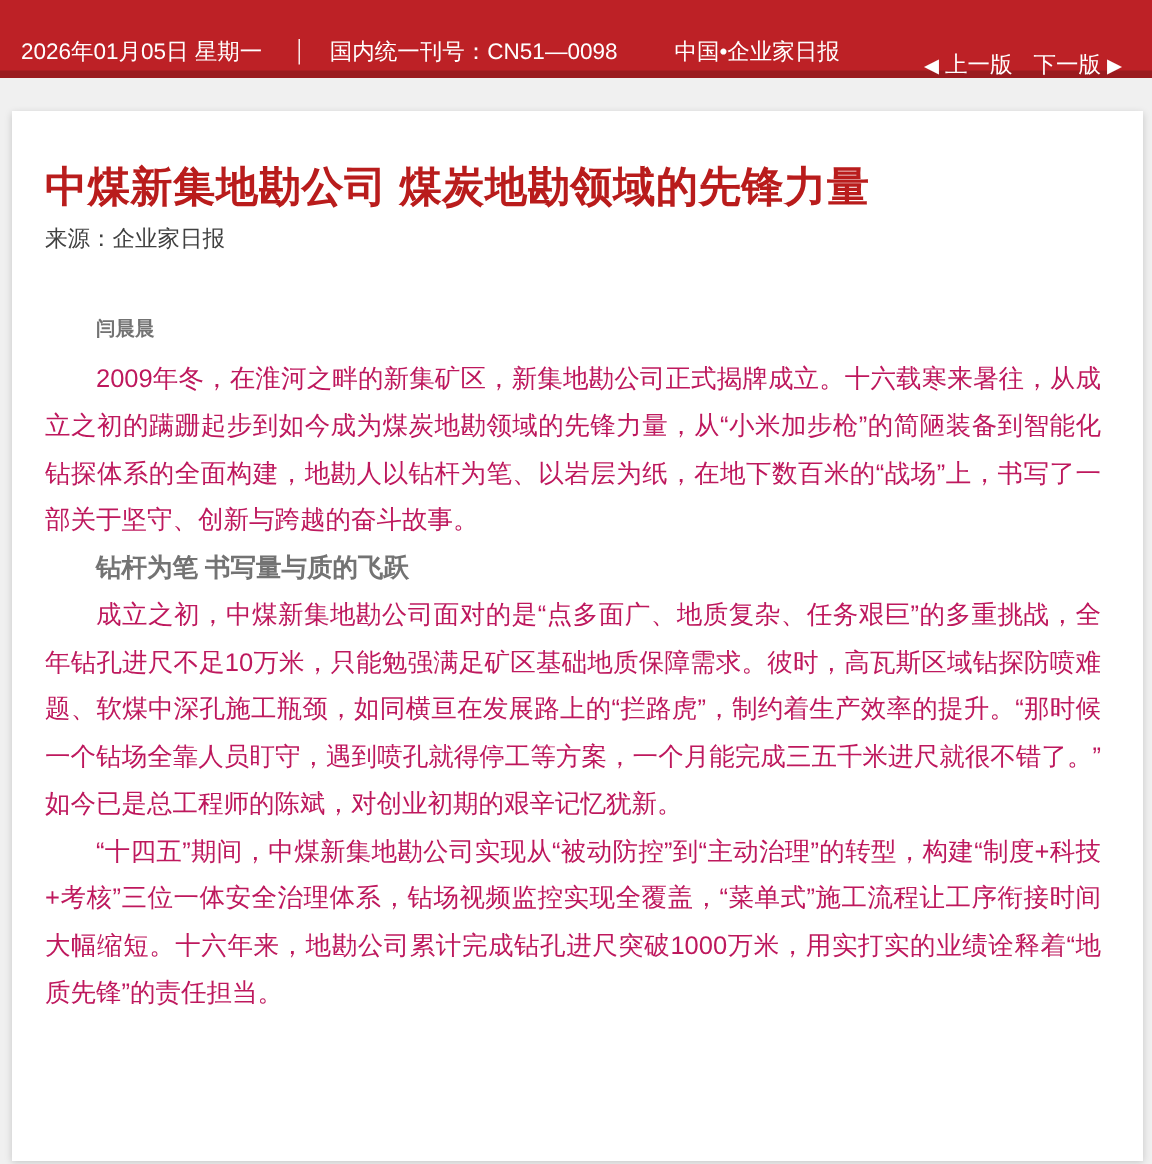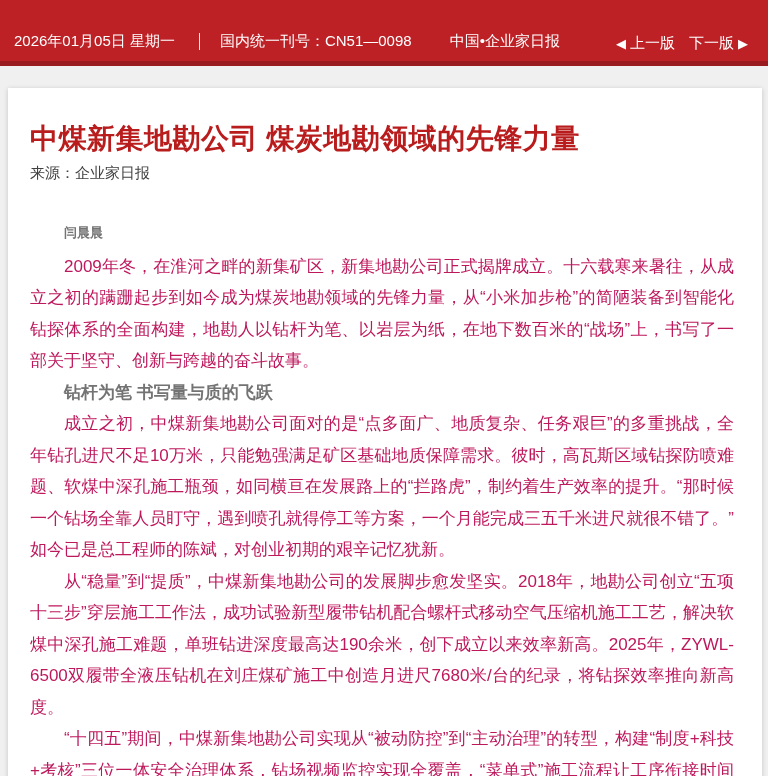--- a/index.html
+++ b/index.html
@@ -8,21 +8,21 @@
     font-family: "Liberation Sans", "DejaVu Sans", sans-serif;
   }
   body {
     background: #f0f0f0;
     height: 776px;
     overflow: hidden;
   }
 
   
   .topbar {
-    height: 66px;
+    height: 52px;
     background: #bd2126;
     border-bottom: 5px solid #9a1b1f;
     display: flex;
     align-items: center;
     padding: 22px 16px 0 14px;
     color: #ffffff;
     font-size: 15px;
     position: relative;
   }
   .topbar .left-group {
@@ -131,17 +131,16 @@
 <div class="card">
   <h1 class="article-title">中煤新集地勘公司 煤炭地勘领域的先锋力量</h1>
   <div class="article-source">来源：企业家日报</div>
 
   <div class="article-body">
     <div class="author-byline">闫晨晨</div>
     <div>
         <p class="para">2009年冬，在淮河之畔的新集矿区，新集地勘公司正式揭牌成立。十六载寒来暑往，从成立之初的蹒跚起步到如今成为煤炭地勘领域的先锋力量，从“小米加步枪”的简陋装备到智能化钻探体系的全面构建，地勘人以钻杆为笔、以岩层为纸，在地下数百米的“战场”上，书写了一部关于坚守、创新与跨越的奋斗故事。</p>
         <h2 class="section-heading">钻杆为笔 书写量与质的飞跃</h2>
         <p class="para">成立之初，中煤新集地勘公司面对的是“点多面广、地质复杂、任务艰巨”的多重挑战，全年钻孔进尺不足10万米，只能勉强满足矿区基础地质保障需求。彼时，高瓦斯区域钻探防喷难题、软煤中深孔施工瓶颈，如同横亘在发展路上的“拦路虎”，制约着生产效率的提升。“那时候一个钻场全靠人员盯守，遇到喷孔就得停工等方案，一个月能完成三五千米进尺就很不错了。”如今已是总工程师的陈斌，对创业初期的艰辛记忆犹新。</p>
-        <p class="para">从“稳量”到“提质”，中煤新集地勘公司的发展脚步愈发坚实。2018年，地勘公司创立“五项十三步”穿层施工工作法，成功试验新型履带钻机配合螺杆式移动空气压缩机施工工艺，解决软煤中深孔施工难题，单班钻进深度最高达190余米，创下成立以来效率新高。2025年，ZYWL-6500双履带全液压钻机在刘庄煤矿施工中创造月进尺7680米/台的纪录，将钻探效率推向新高度。</p>
         <p class="para">“十四五”期间，中煤新集地勘公司实现从“被动防控”到“主动治理”的转型，构建“制度+科技+考核”三位一体安全治理体系，钻场视频监控实现全覆盖，“菜单式”施工流程让工序衔接时间大幅缩短。十六年来，地勘公司累计完成钻孔进尺突破1000万米，用实打实的业绩诠释着“地质先锋”的责任担当。</p>
       </div>
   </div>
 </div>
 
 </body></html>

